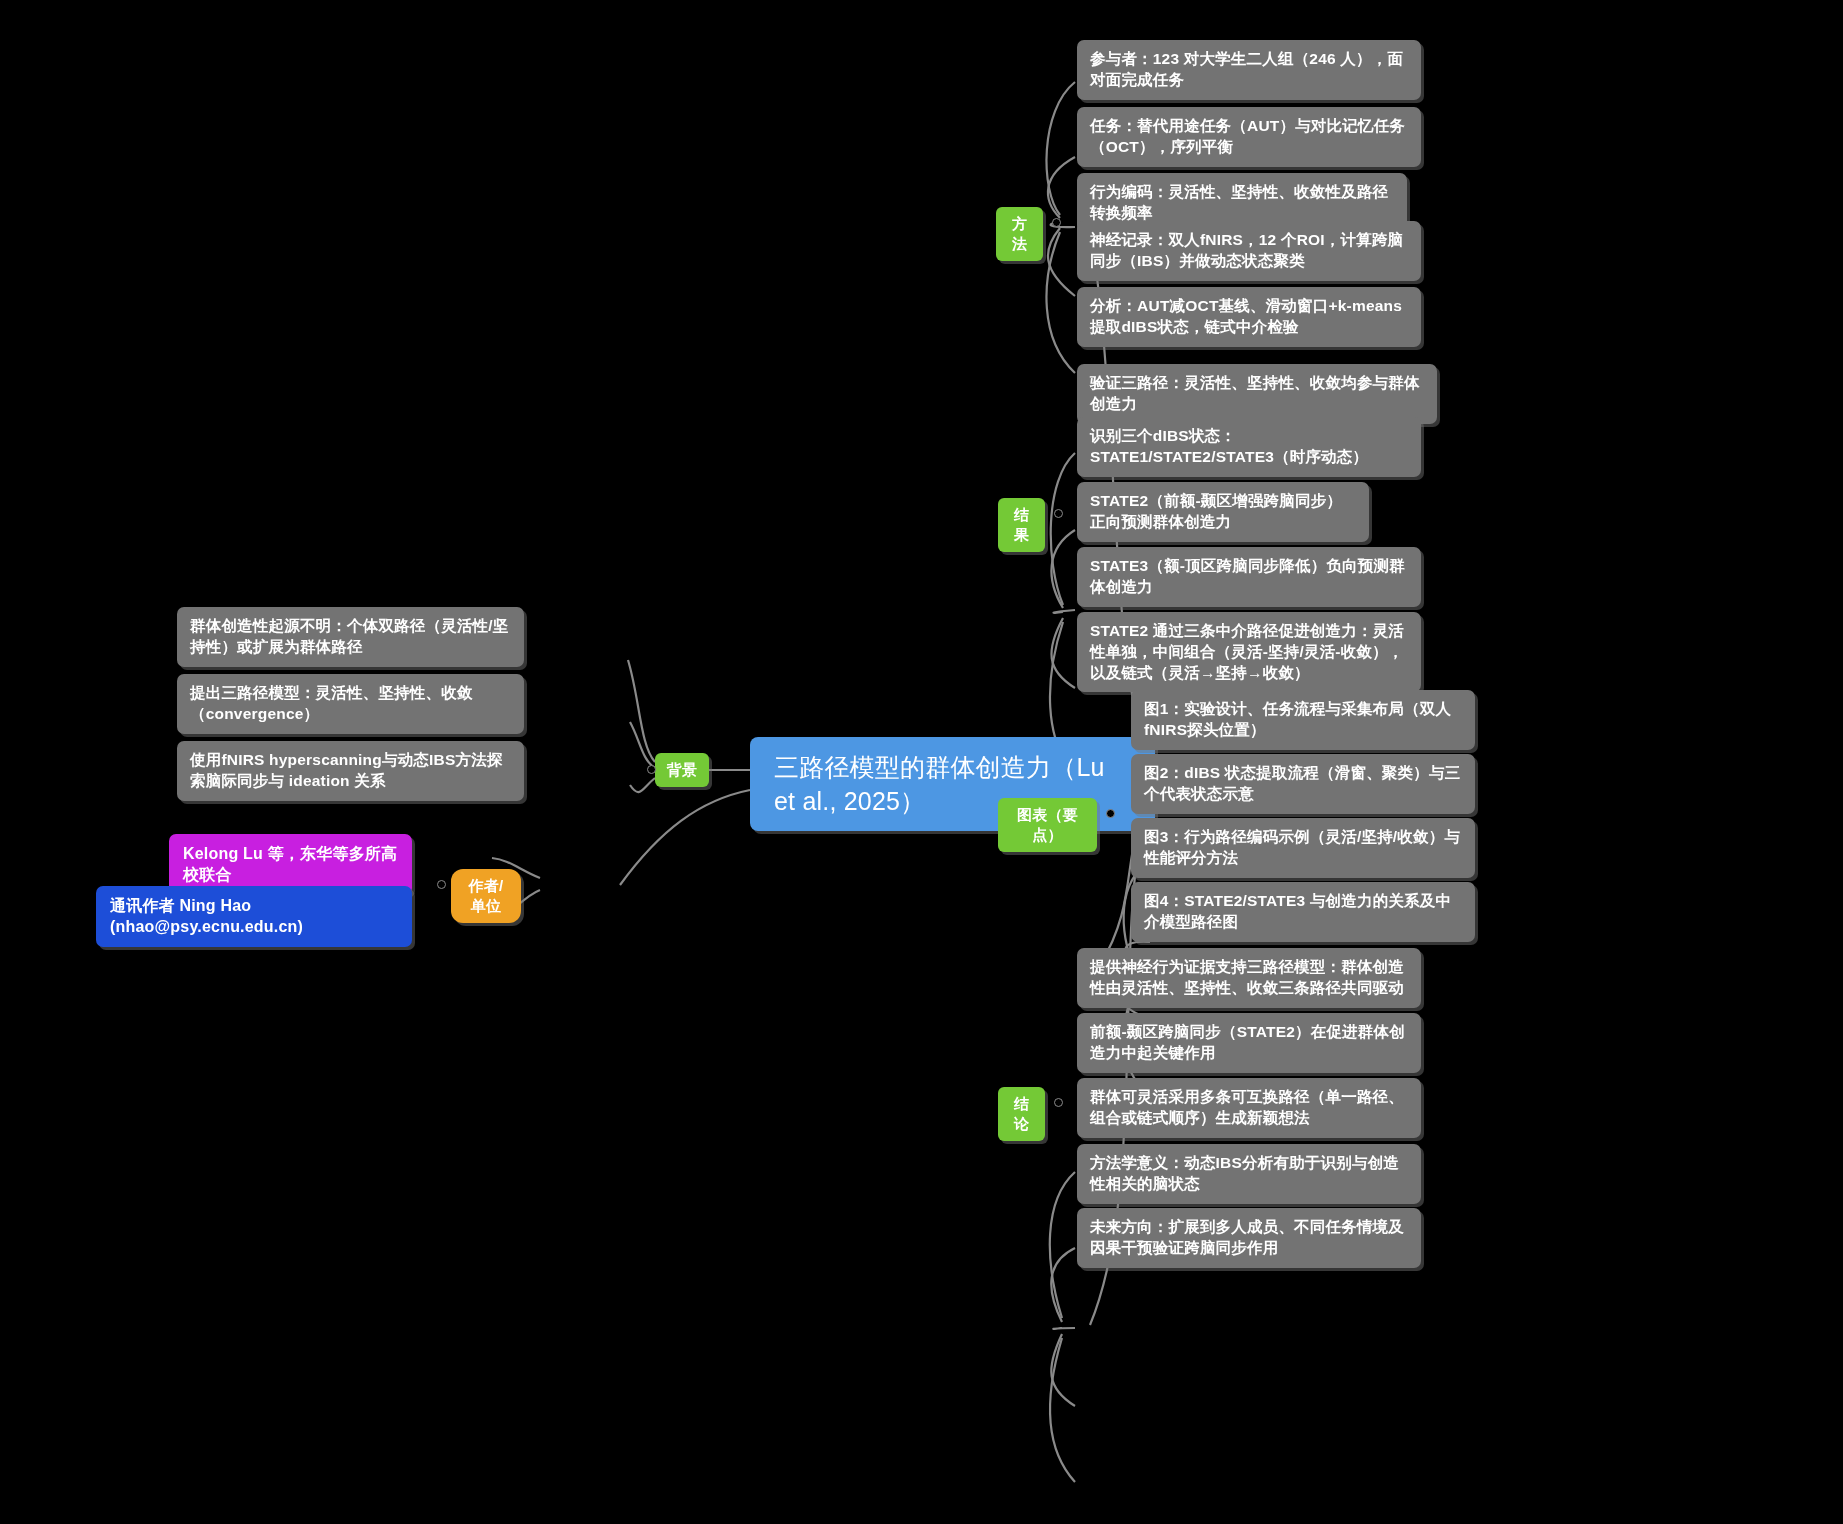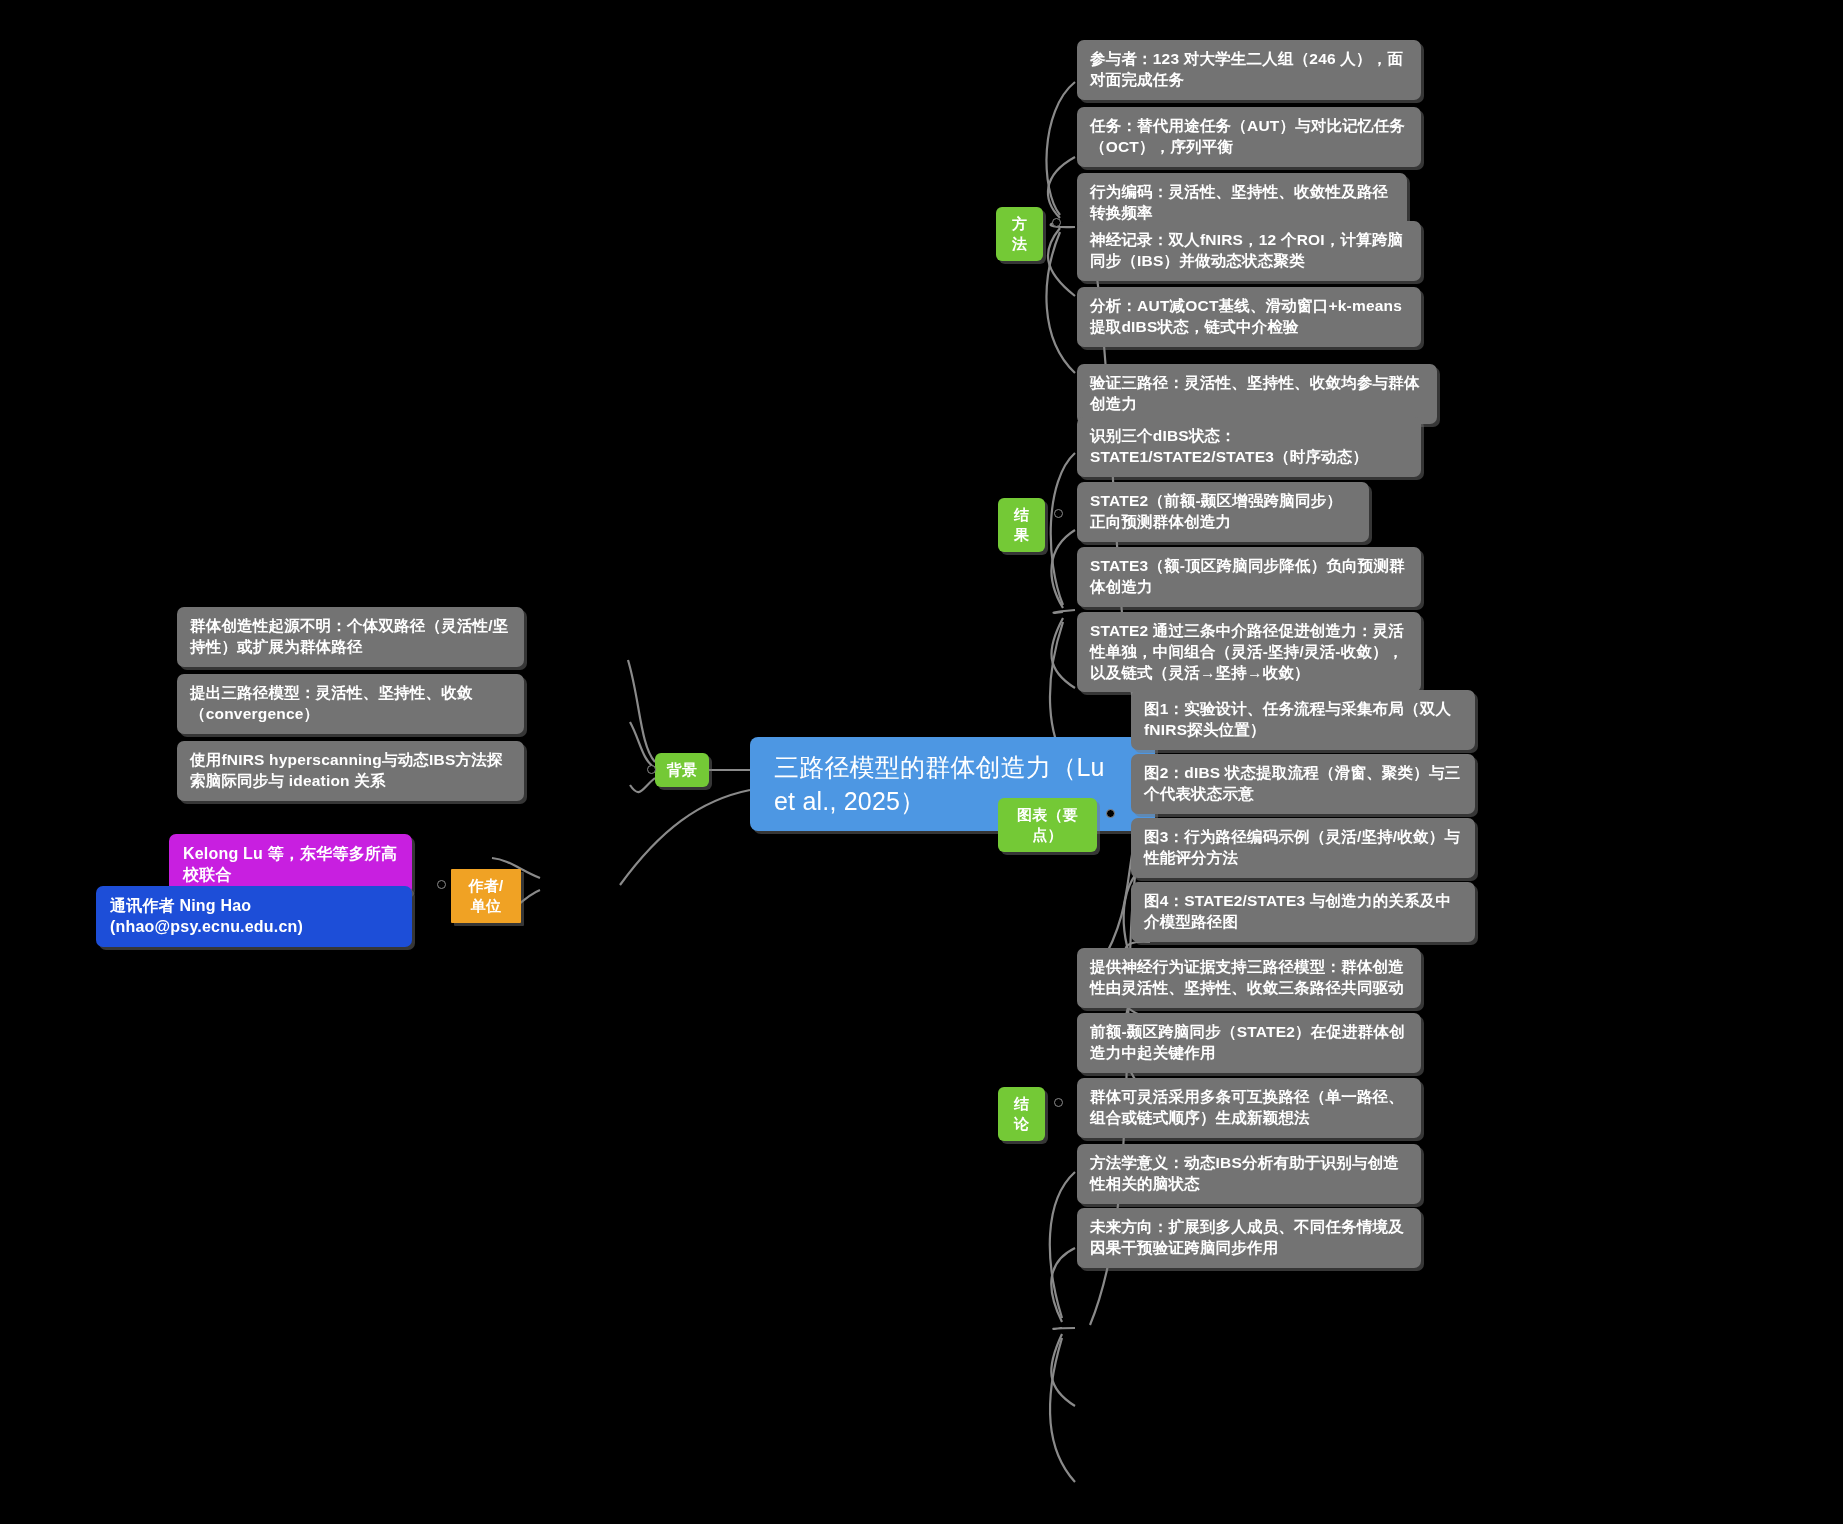--- a/index.html
+++ b/index.html
@@ -55,21 +55,21 @@
   .node.author {
     background: #c81fe0;
     font-size: 16px;
     text-align: left;
     padding: 9px 14px;
   }
   .node.branch-orange {
     background: #f0a224;
     font-size: 15px;
     padding: 7px 11px;
-    border-radius: 1px;
+    border-radius: 12px;
     text-align: center;
   }
   .connector-dot {
     position: absolute;
     width: 9px; height: 9px;
     border-radius: 50%;
     border: 1.6px solid #8a8a8a;
     background: #000;
   }
 </style>

